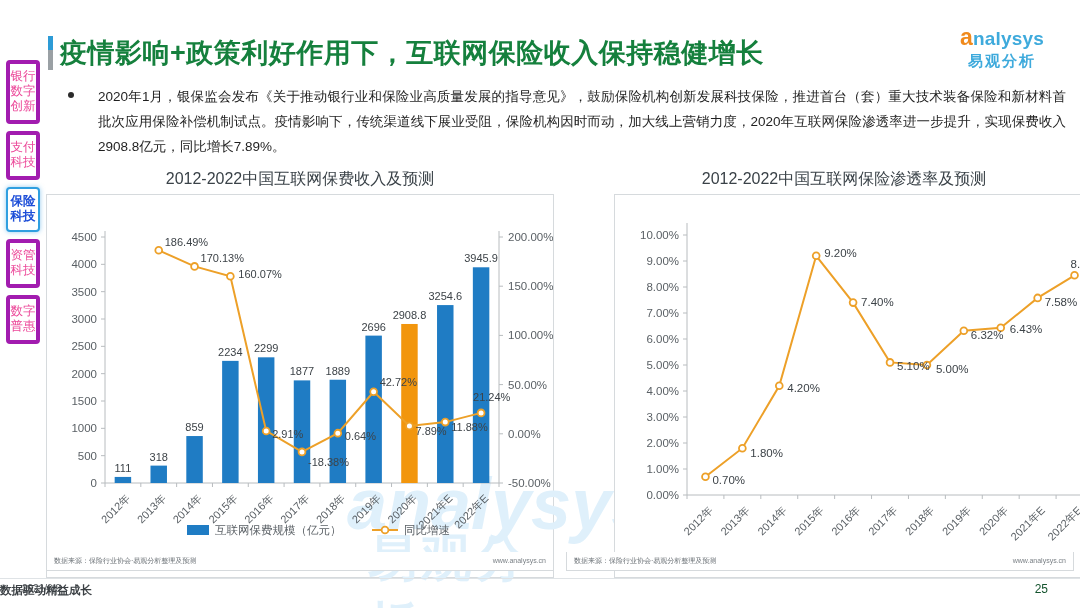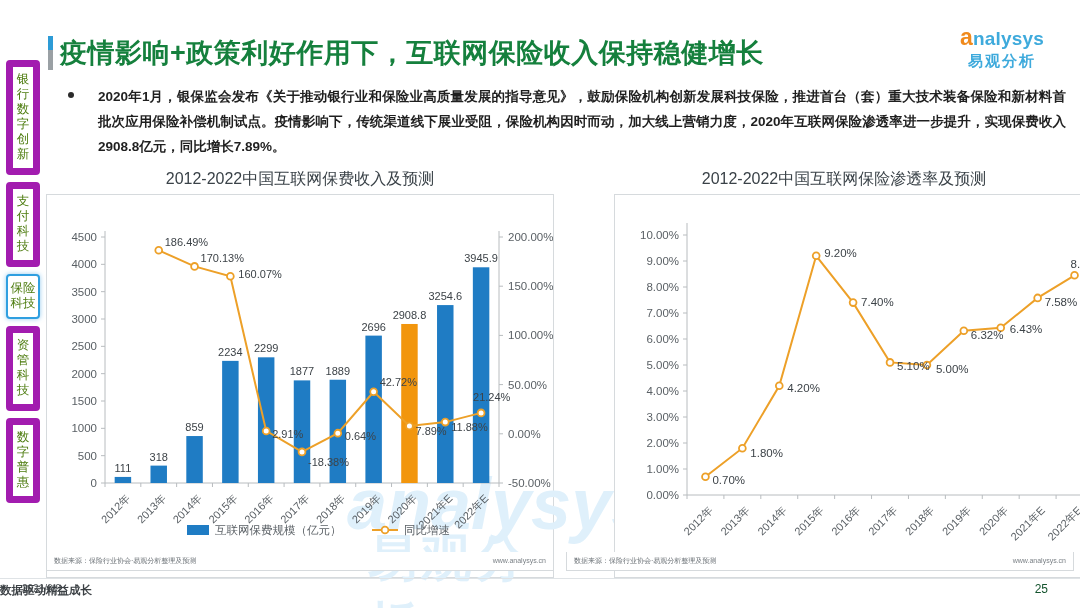--- a/index.html
+++ b/index.html
@@ -24,28 +24,28 @@
   }
   .logo { position:absolute; right:22px; top:12px; width:112px; text-align:center; }
   .logo-en { font-size:19px; font-weight:700; color:#3eaadc; line-height:22px; letter-spacing:.2px; }
   .logo-en .a-mark { color:#f08a1d; font-size:23px; }
   .logo-cn { font-size:15px; font-weight:700; color:#3eaadc; letter-spacing:2px; line-height:19px; margin-top:1px; }
 
   
   .side-tabs { position:absolute; left:6px; top:60px; width:36px; }
   .side-tab {
     width:34px; margin-bottom:7px; padding:5px 0 6px 0;
-    border:7px solid #a21caf; border-radius:4px;
-    background:#fff; color:#4d7c0f;
+    border:4px solid #a21caf; border-radius:4px;
+    background:#fff; color:#ec4899;
     font-size:12.5px; line-height:15px; text-align:center; font-weight:400;
     writing-mode: horizontal-tb;
   }
   .side-tab span { display:block; }
   .side-tab.active {
-    border:2px solid #2f9fe0; color:#4d7c0f; font-weight:400;
+    border:2px solid #2f9fe0; color:#1d4ed8; font-weight:700;
     box-shadow:0 0 5px rgba(60,160,225,.55);
   }
 
   
   .panel { position:absolute; top:168px; width:508px; height:412px; }
   .panel.left { left:46px; }
   .panel.right { left:566px;padding-left:48px; }
   .panel-title {
     text-align:center; font-size:16px; font-weight:400; color:#3a4248;
     line-height:22px; height:26px;
@@ -78,21 +78,20 @@
 
   
   .bullet-wrap { position:absolute; left:68px; top:84px; width:998px; }
   .bullet-dot {
     position:absolute; left:0; top:8px; width:6px; height:6px;
     border-radius:50%; background:#2b2b2b;
   }
   .bullet-text {
     margin-left:30px; font-size:13.5px; line-height:25px; color:#1f1f1f;
     text-align:justify;
-    font-weight:bold;
   }
 
   
   .footer-rule { position:absolute; left:0; top:578px; width:1080px; height:1px; background:#dfe3e6; }
   .footer-date { position:absolute; left:22px; top:583px; font-size:10px; color:#54595d; }
   .footer-center { position:absolute; left:0; top:583px; width:1080px; text-align:left; font-size:11.5px; color:#3c4145; font-weight:700; }
   .footer-page { position:absolute; right:32px; top:582px; font-size:12px; color:#14532d; }
 
   .axis-txt { font-family:"Liberation Sans", sans-serif; fill:#595f64; }
   .dlabel { font-family:"Liberation Sans", sans-serif; fill:#3d4348; }

